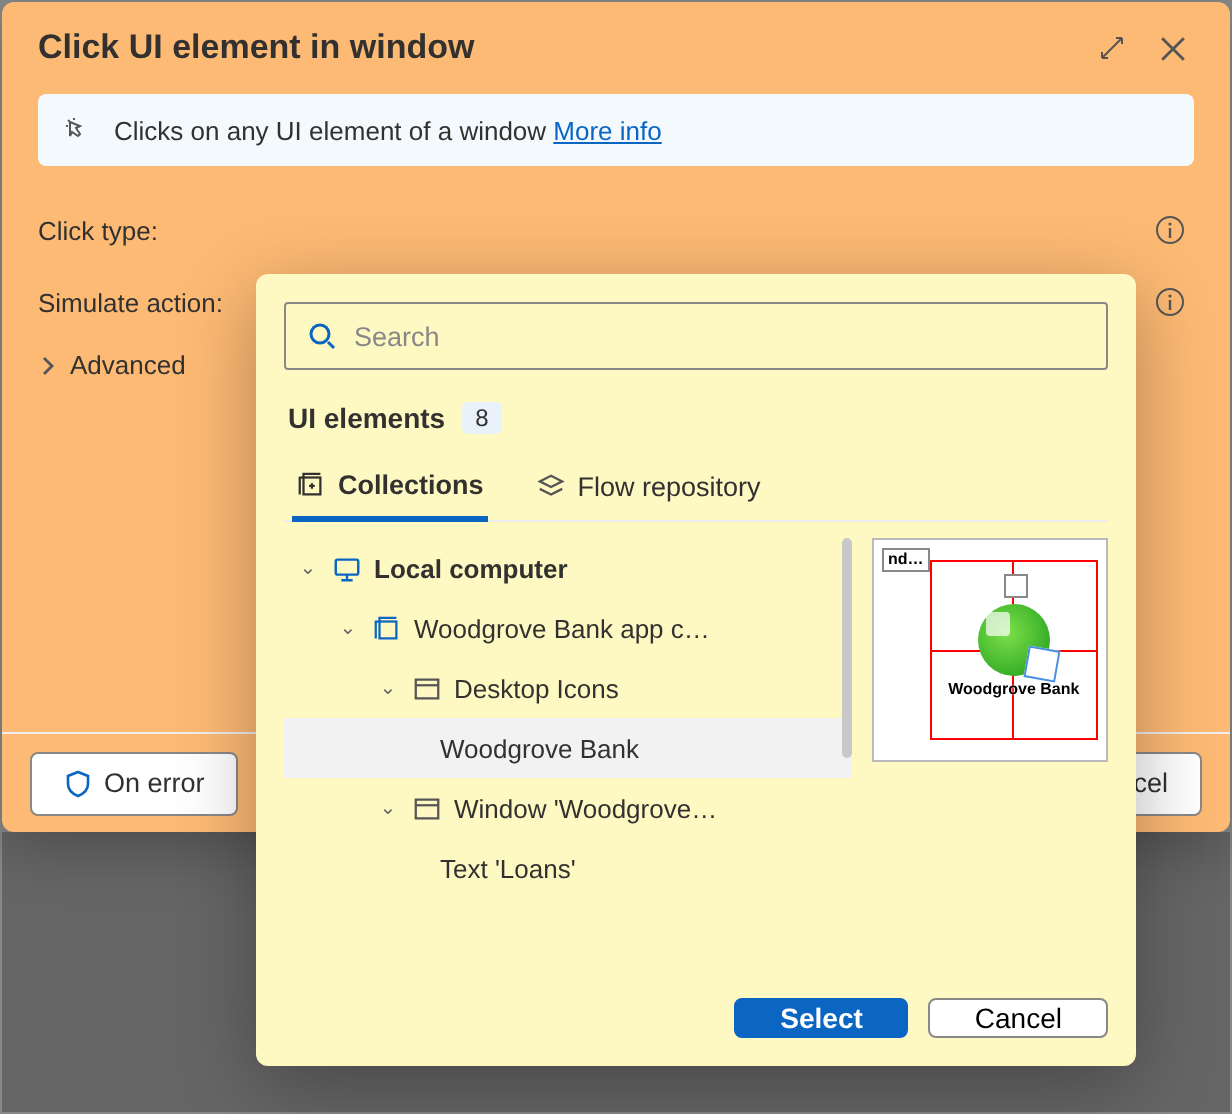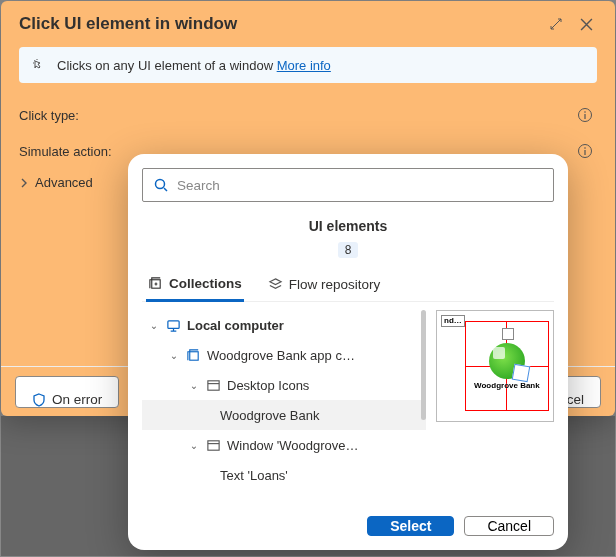--- a/index.html
+++ b/index.html
@@ -31,37 +31,37 @@
   .formrow .field { flex: 1; height: 34px; border: 1px solid #8a8886; border-radius: 2px; background: #fff; display: flex; align-items: center; justify-content: flex-end; padding: 0 8px; }
   .formrow .field.active { border: 2px solid #0b66c3; }
   .formrow .extra { width: 24px; height: 24px; display: flex; align-items: center; justify-content: center; color: #555; }
   .adv { padding: 6px 18px; font-size: 13px; color: #323130; display: flex; align-items: center; gap: 6px; }
   .footer {
     margin-top: auto; border-top: 1px solid #eee; height: 50px; display: flex; align-items: center;
     padding: 0 14px; gap: 10px;
   }
   .btn {
     height: 32px; padding: 0 16px; font-size: 13.5px; border: 1px solid #8a8886; background: #fff;
-    border-radius: 4px; display: flex; align-items: flex-end; gap: 6px; color: #323130; cursor: pointer;
+    border-radius: 4px; display: flex; align-items: center; gap: 6px; color: #323130; cursor: pointer;
   }
   .btn .shield { color: #0b66c3; }
   .footer .spacer { flex: 1; }
 
   
   .popup {
-    position: absolute; top: 154px; left: 128px; width: 440px; height: 396px;
-    background: #ffffff; border-radius: 16px; box-shadow: 0 10px 40px rgba(0,0,0,0.30);
+    position: absolute; top: 137px; left: 128px; width: 440px; height: 396px;
+    background: #fef9c3; border-radius: 6px; box-shadow: 0 10px 40px rgba(0,0,0,0.30);
     display: flex; flex-direction: column; padding: 14px 14px 14px 14px;
   }
   .search {
     height: 34px; border: 1px solid #8a8886; border-radius: 2px; display: flex; align-items: center;
     padding: 0 10px; gap: 8px; color: #888; font-size: 13.5px;
   }
   .search svg { color: #0b66c3; }
-  .sect-label { margin: 16px 2px 10px 2px; font-size: 14px; font-weight: 600; color: #323130; display: flex; align-items: center; gap: 8px; flex-direction: column;}
+  .sect-label { margin: 16px 2px 10px 2px; font-size: 14px; font-weight: 600; color: #323130; display: flex; align-items: center; gap: 8px;}
   .badge { background: #e9f1fb; color: #323130; font-weight: 400; font-size: 12px; padding: 1px 7px; border-radius: 3px; }
   .tabs { display: flex; gap: 22px; padding: 0 4px 0 4px; border-bottom: 1px solid #eee; margin-bottom: 8px; }
   .tab { display: flex; align-items: center; gap: 6px; font-size: 13.5px; color: #323130; padding: 8px 2px; cursor: pointer; }
   .tab.active { font-weight: 600; border-bottom: 3px solid #0b66c3; margin-bottom: -1px; }
   .treewrap { flex: 1; display: flex; gap: 10px; overflow: hidden; }
   .tree { flex: 1; font-size: 13px; color: #323130; overflow-y: auto; position: relative;}
   .tree-scroll { position:absolute; right:0; top:0; width:5px; height:110px; background:#c8c8c8; border-radius:3px;}
   .node { display: flex; align-items: center; height: 30px; gap: 6px; padding-left: var(--ind,6px); }
   .node.sel { background: #f2f2f2; }
   .node .caret { width: 12px; display:inline-flex; justify-content:center; color:#666; font-size:10px;}

